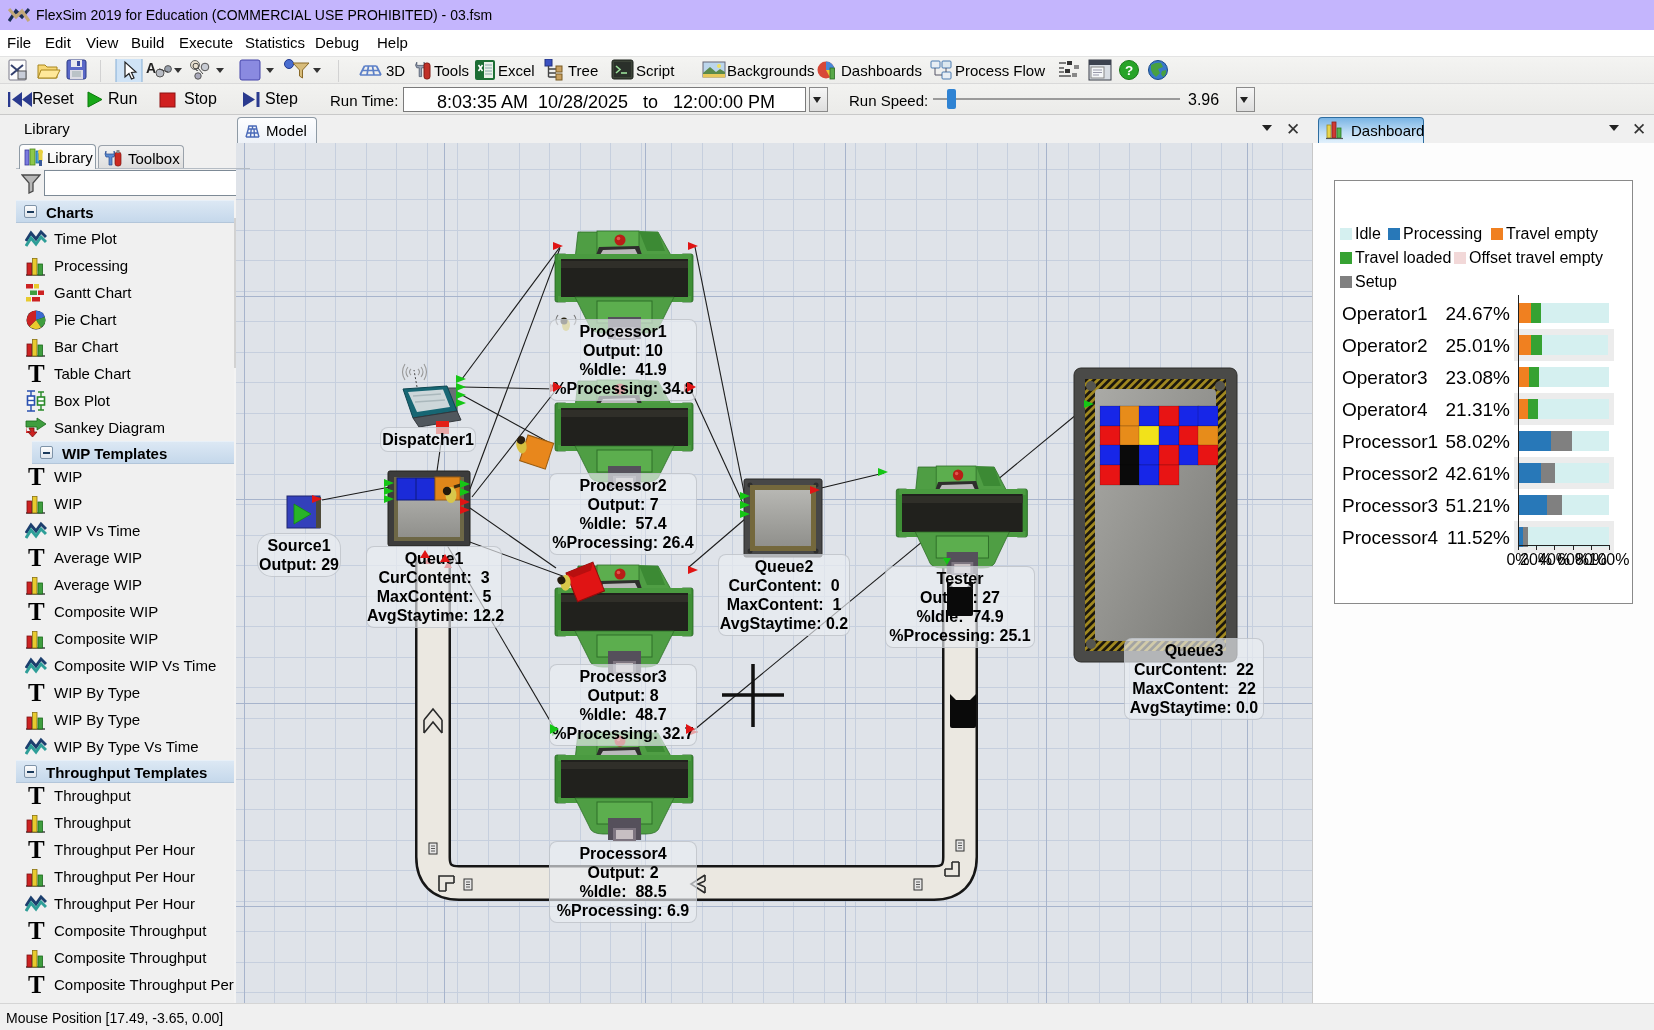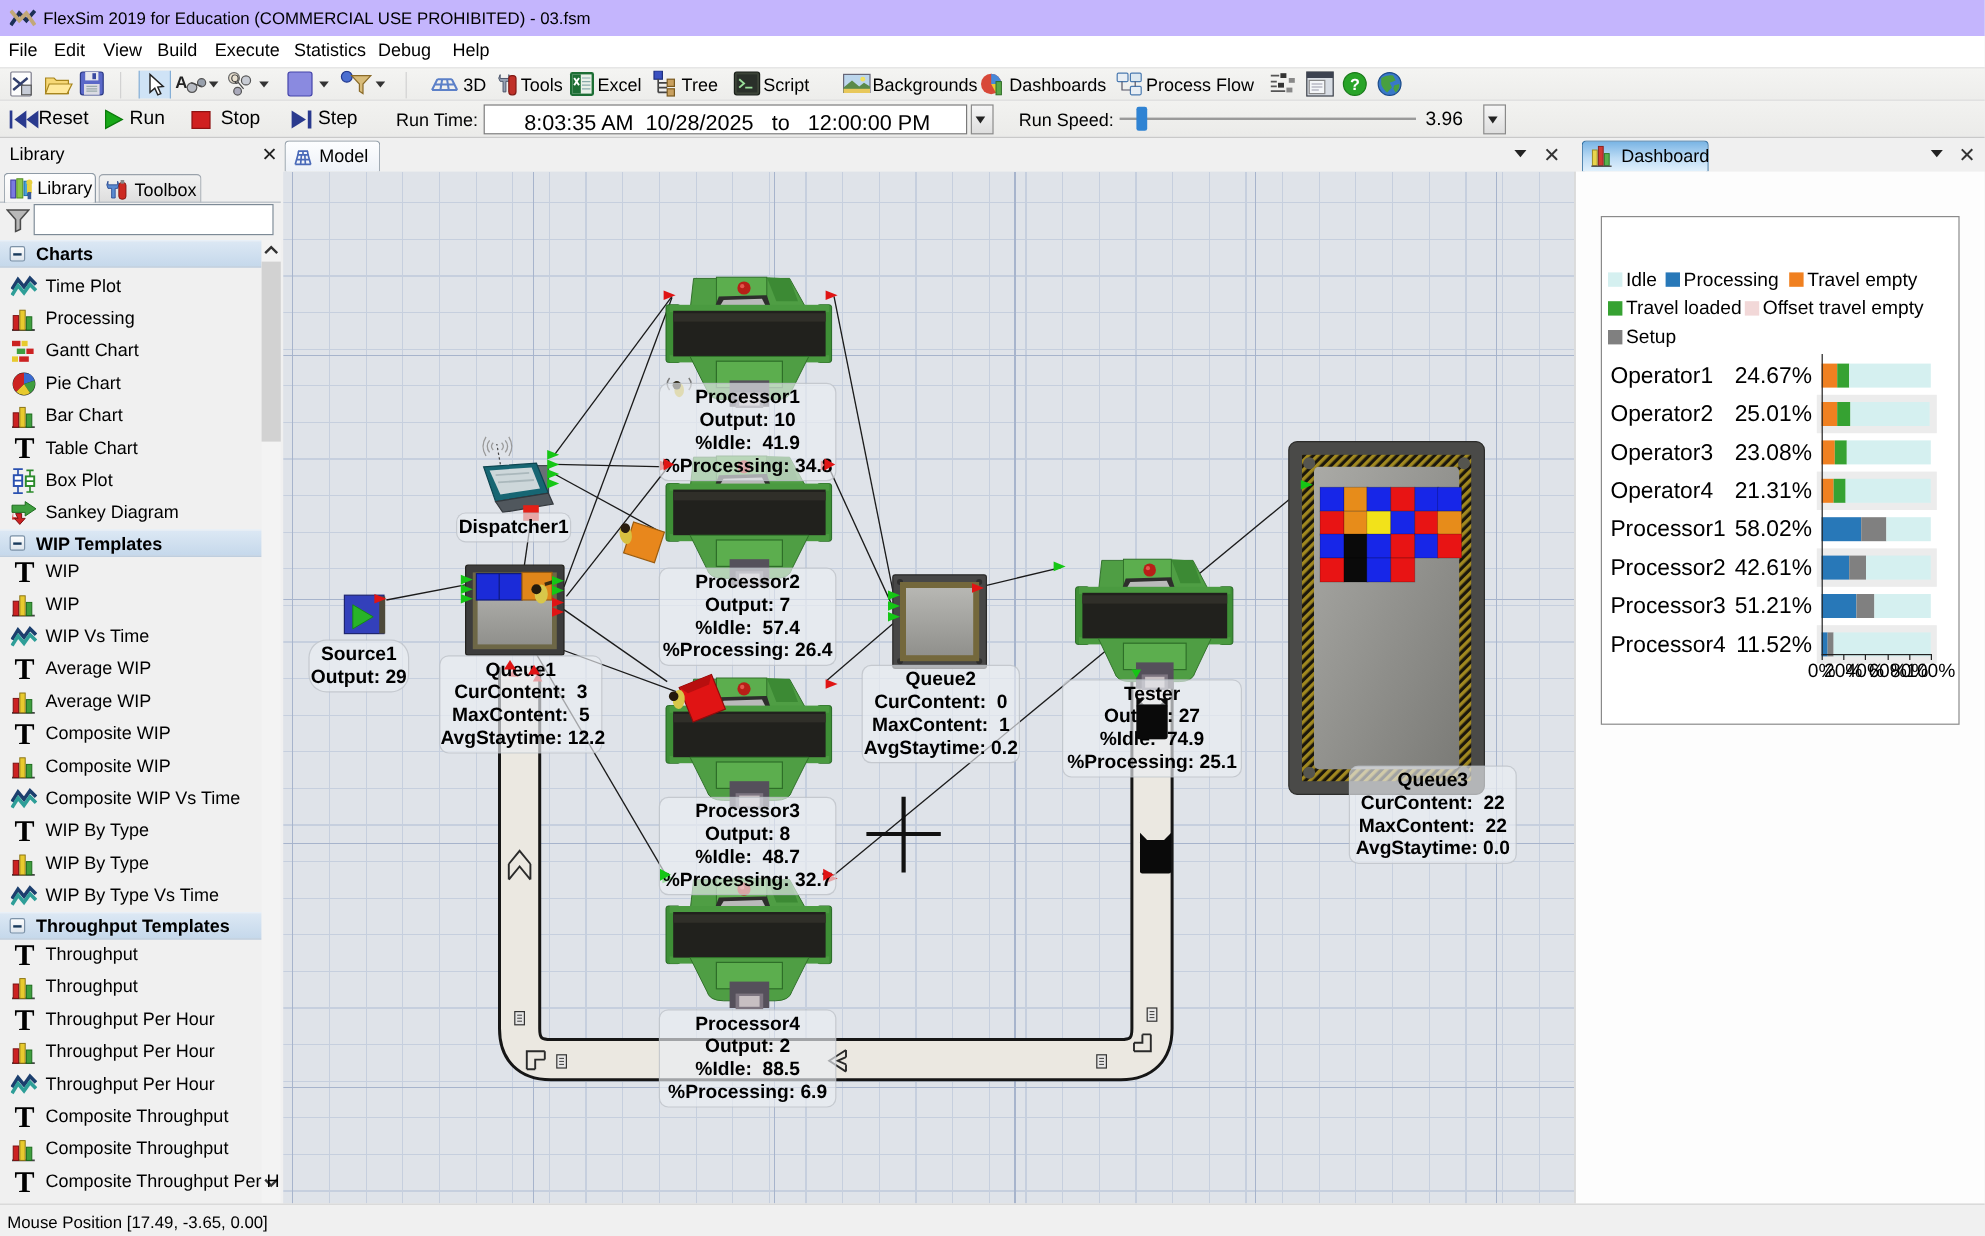--- a/index.html
+++ b/index.html
@@ -9,21 +9,21 @@
 
 #titlebar{left:0;top:0;width:1654px;height:30px;background:#c4b5fd;padding-left:47px;}
 #menubar{left:0;top:30px;width:1654px;height:26px;background:#fff;}
 #menubar span{display:inline-block;padding:4px 10px 0 10px;font-size:15px;}
 #toolbar{left:0;top:56px;width:1654px;height:28px;background:linear-gradient(#f4f4f2,#ededeb);border-bottom:1px solid #d9d9d9;border-top:1px solid #e3e3e3;}
 #runbar{left:0;top:84px;width:1654px;height:31px;background:linear-gradient(#f2f2f0,#ebebe9);border-bottom:1px solid #c9c9c9;}
 #statusbar{left:0;top:1003px;width:1654px;height:27px;background:#f0f0f0;border-top:1px solid #d5d5d5;}
 #statusbar div{padding:6px 0 0 6px;font-size:14px;}
 .tbtxt{font-size:15px;padding-top:6px;}
 
-#leftpanel{left:0;top:115px;width:234px;height:888px;background:#f0f0f0;text-align:right;}
+#leftpanel{left:16px;top:115px;width:234px;height:888px;background:#f0f0f0;text-align:right;}
 #lp-head{left:0;top:0;width:234px;height:28px;background:#f0f0f0;}
 .tab1{border:1px solid #8e9aa5;border-bottom:none;border-radius:4px 4px 0 0;font-size:15px;}
 .secthead{left:0;width:218px;height:23px;background:linear-gradient(#dce8f4,#c5d8eb);border-top:1px solid #e8f0f8;border-bottom:1px solid #b3c6da;}
 .secthead b{position:absolute;left:30px;top:3px;font-size:15px;}
 .minus{position:absolute;left:8px;top:4px;width:13px;height:13px;background:linear-gradient(#fdfdfd,#dde4ec);border:1px solid #7e93a8;border-radius:2px;}
 .minus:after{content:"";position:absolute;left:2px;top:5px;width:7px;height:1.5px;background:#1a3a5c;}
 .litem{position:absolute;left:0;width:218px;height:27px;}
 .litem span{position:absolute;left:38px;top:5px;font-size:15px;white-space:nowrap;}
 .licon{position:absolute;left:9px;top:3px;width:22px;height:22px;}
 
@@ -271,21 +271,21 @@
 
  <svg class="abs" style="left:5px;top:59px" width="20" height="20" viewBox="0 0 20 20">
       <path d="M1 1 L19 1 L12 9 L12 17 L8 19 L8 9 Z" fill="#b8b8b8" stroke="#4a4a4a" stroke-width="1.3"></path>
     </svg>
  <div class="abs" style="left:28px;top:55px;width:200px;height:26px;background:#fff;border:1px solid #7d8a96;"></div>
 
  <div class="abs secthead" style="top:85px;">
       <div class="minus"></div>
       <b>Charts</b>
     </div>
- <div class="abs secthead" style="top:326px;">
+ <div class="abs secthead" style="top:326px;margin-left:16px;">
       <div class="minus"></div>
       <b>WIP Templates</b>
     </div>
  <div class="abs secthead" style="top:645px;">
       <div class="minus"></div>
       <b>Throughput Templates</b>
     </div>
 
  <div class="abs" style="left:218px;top:85px;width:16px;height:803px;background:#f3f3f3;"></div>
  <div class="abs" style="left:218px;top:103px;width:16px;height:150px;background:#d2d2d2;"></div>

